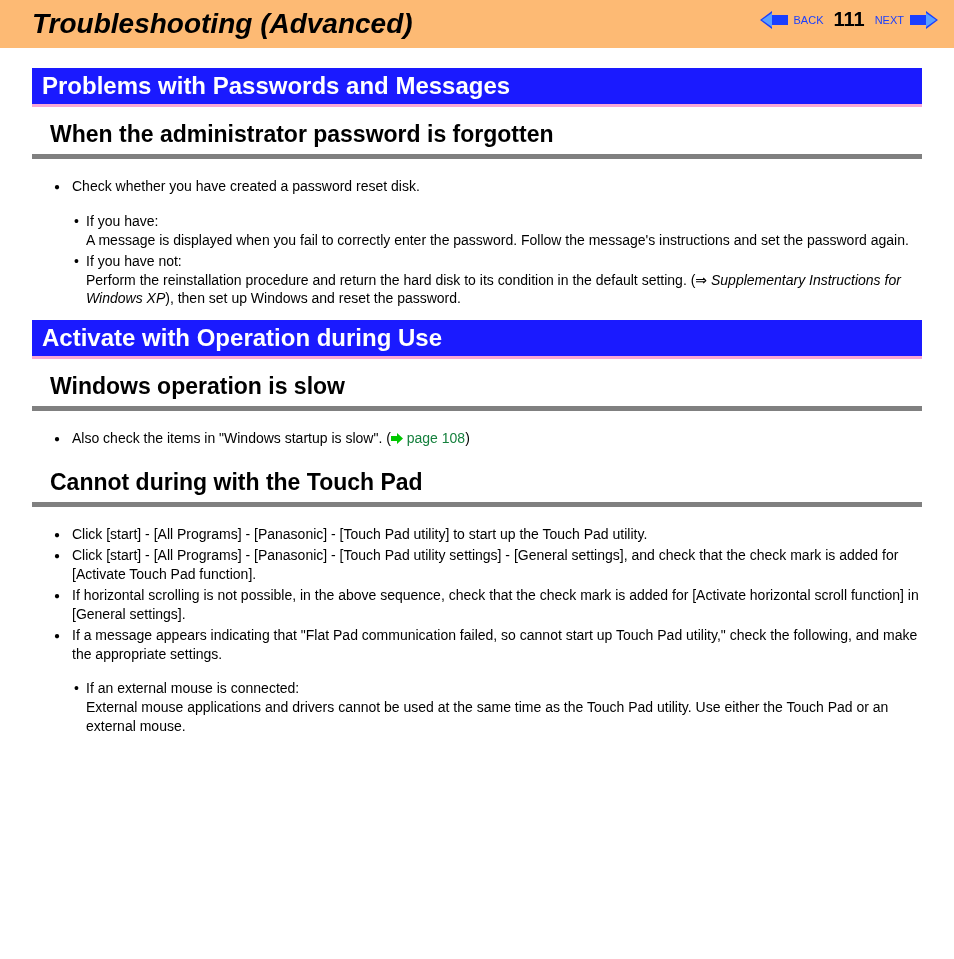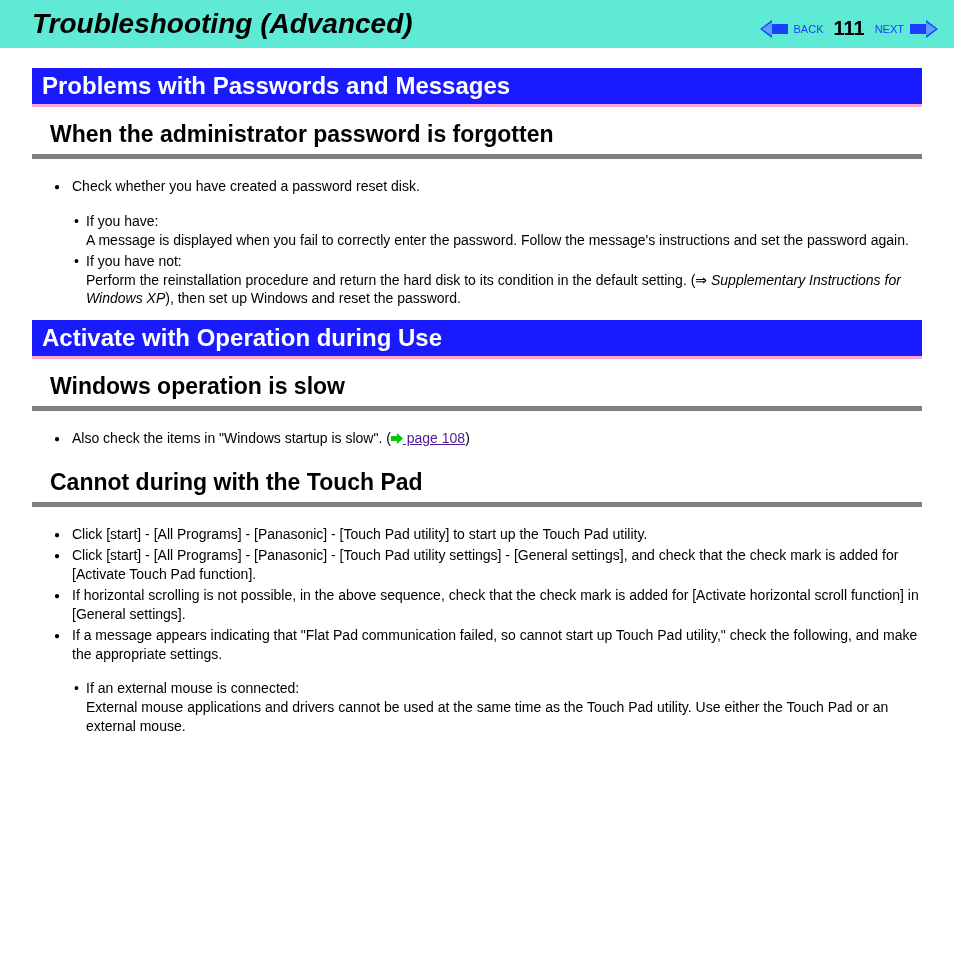--- a/index.html
+++ b/index.html
@@ -4,25 +4,25 @@
   <style>
     * { box-sizing: border-box; margin: 0; padding: 0; }
     body {
       font-family: Arial, Helvetica, sans-serif;
       font-size: 14px;
       color: #000;
       background: #fff;
       width: 954px;
     }
     .header {
-      background: #5eead4;
+      background: #fdba74;
       padding: 8px 16px 8px 32px;
       display: flex;
       justify-content: space-between;
-      align-items: flex-end;
+      align-items: flex-start;
     }
     .title {
       font-size: 28px;
       font-weight: bold;
       font-style: italic;
       color: #000;
     }
     .nav {
       display: flex;
       align-items: center;
@@ -98,21 +98,21 @@
       content: "•";
       position: absolute;
       left: -12px;
       top: 0;
     }
     .sub-indent {
       padding-left: 0;
       display: block;
     }
     .italic { font-style: italic; }
-    .green-link { color: #4c1d95; text-decoration: underline; }
+    .green-link { color: #15803d; }
     .arrow-icon {
       display: inline-block;
       vertical-align: -1px;
     }
     .spacer { height: 18px; }
     .spacer-sm { height: 10px; }
   </style>
 </head>
 <body>
 

